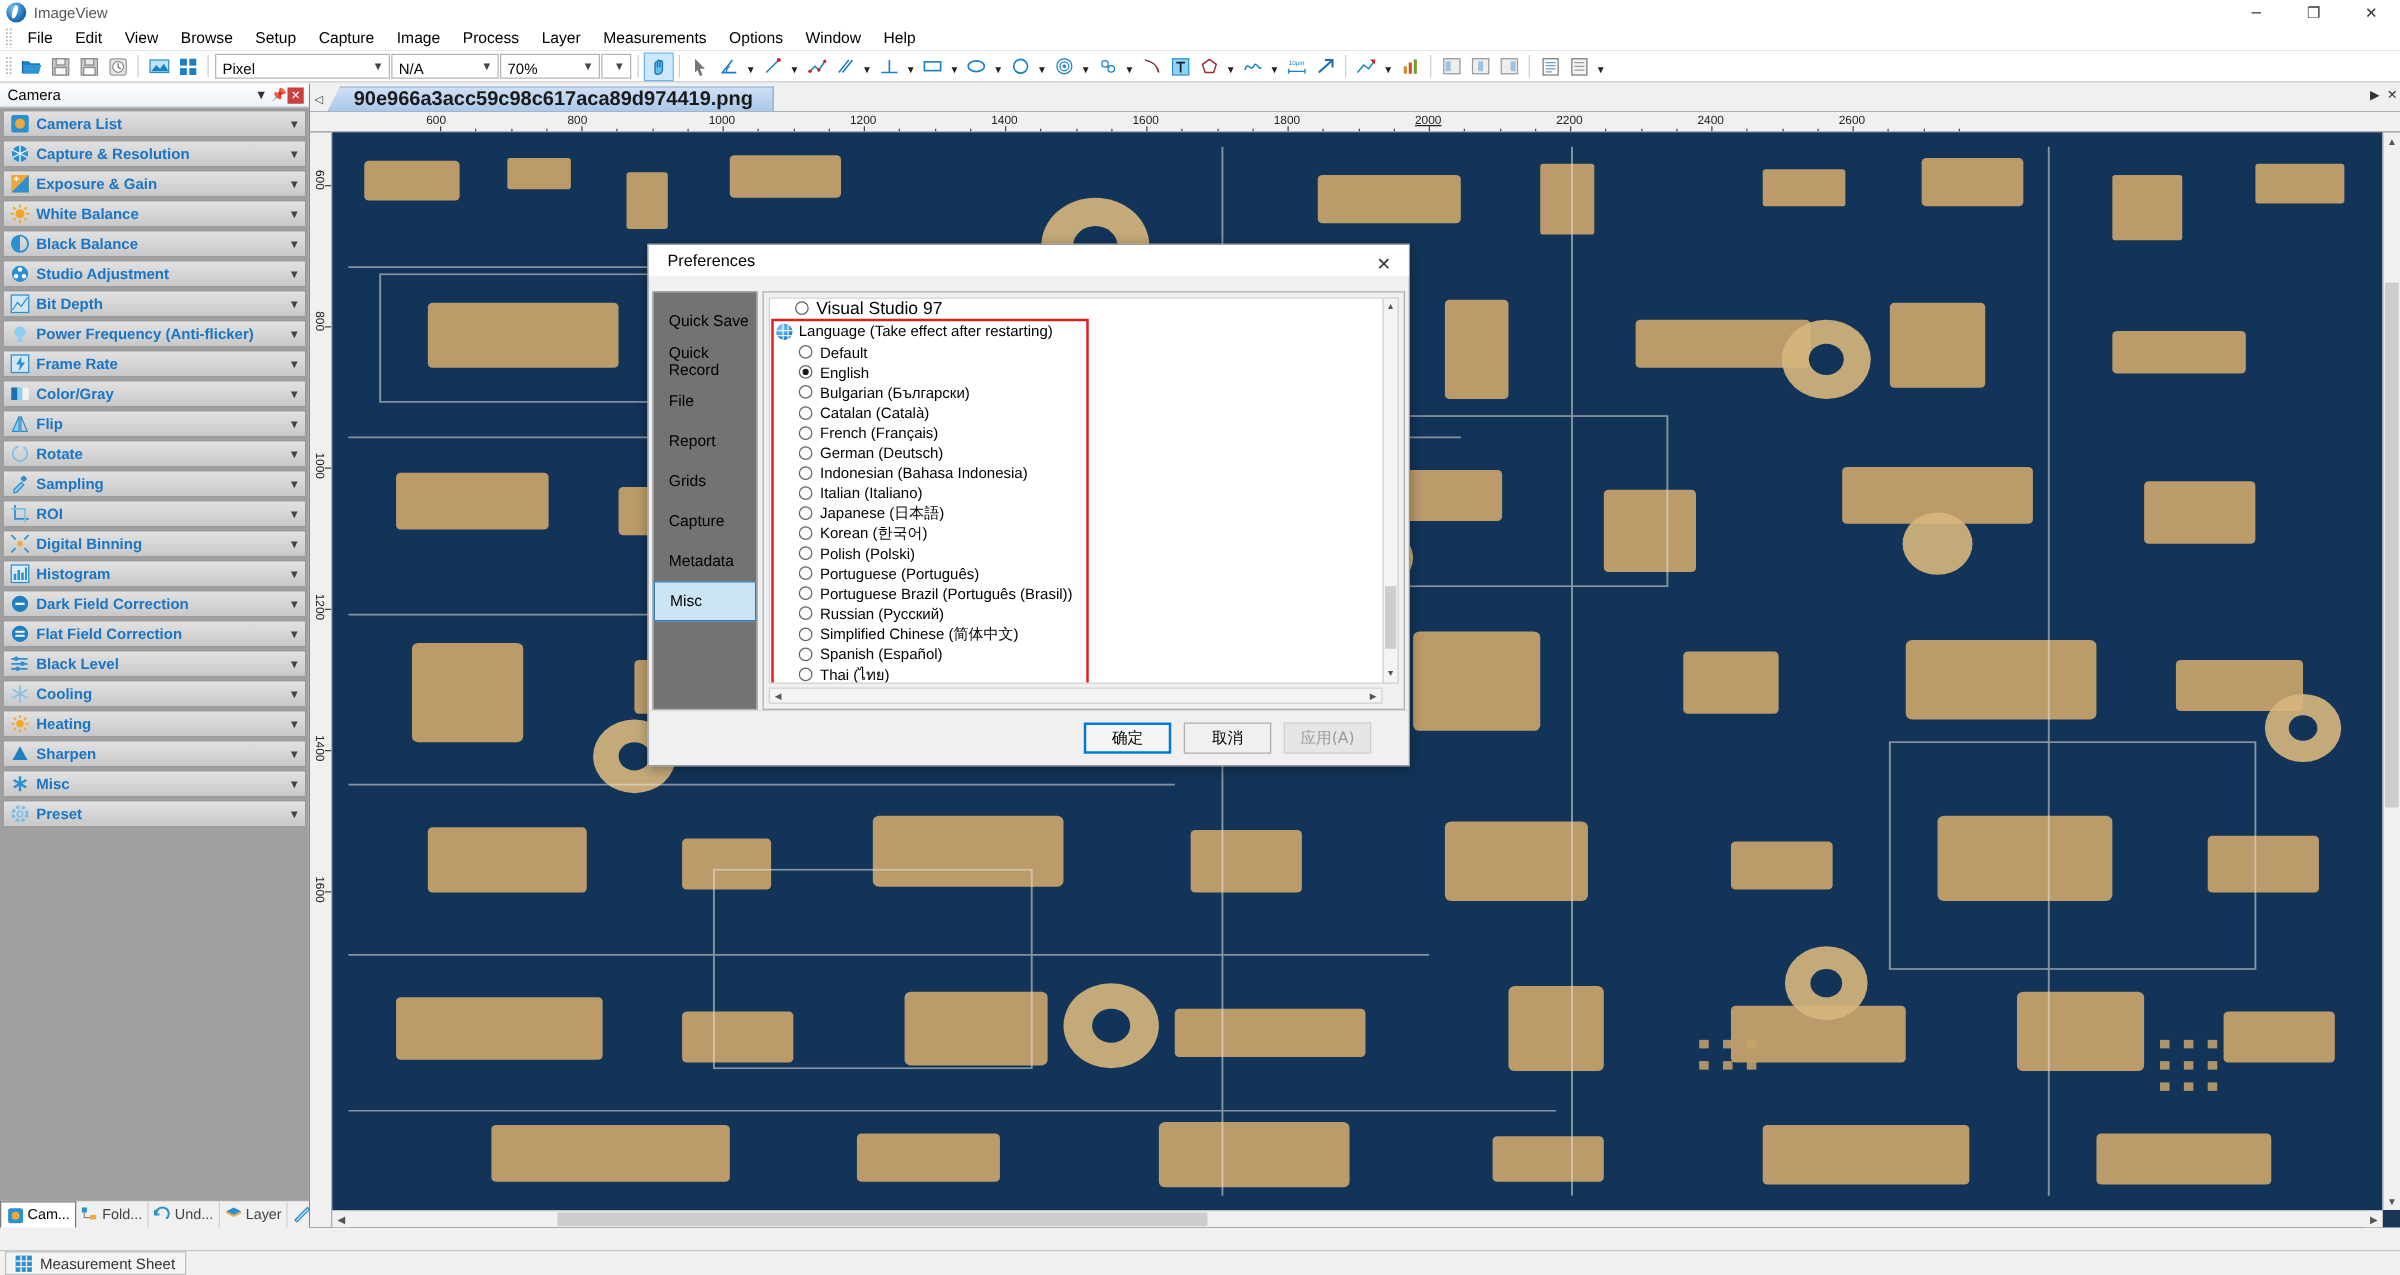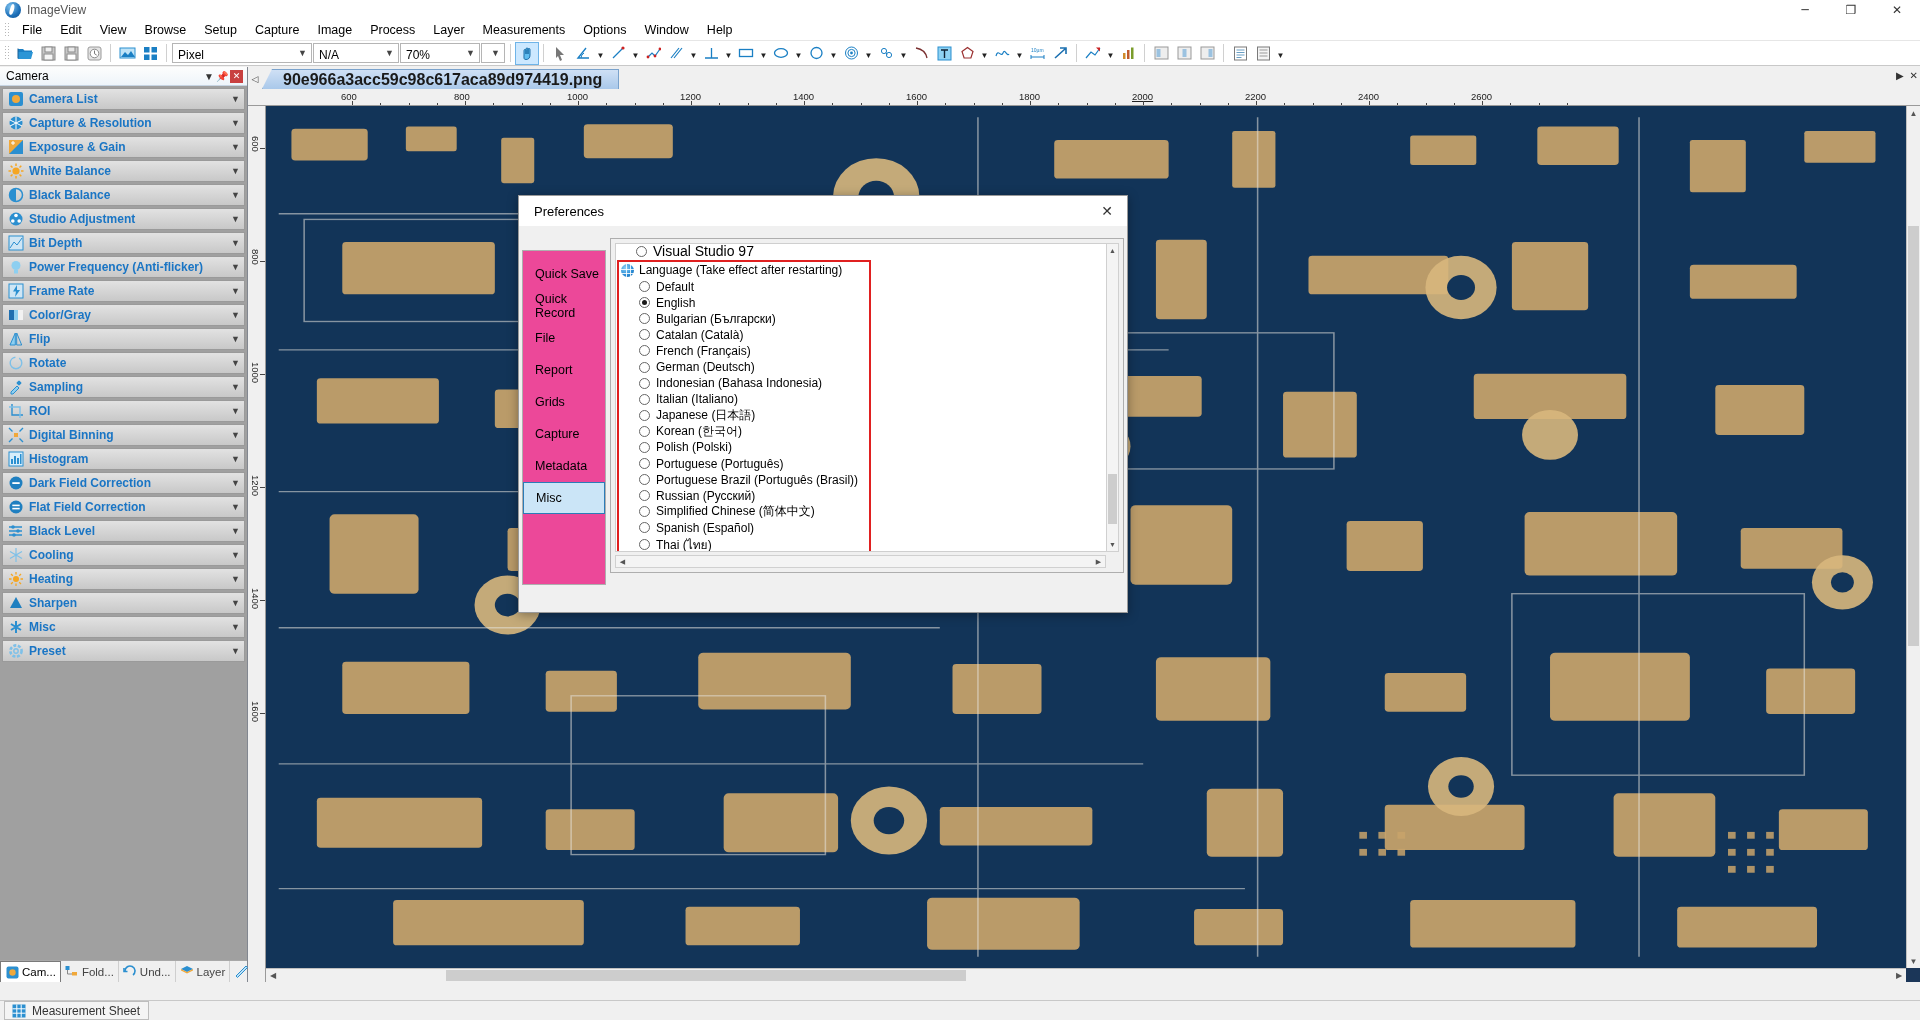--- a/index.html
+++ b/index.html
@@ -160,21 +160,21 @@
   #prefs {
     position:absolute; left:518px; top:195px; width:610px; height:418px;
     background:#f0f0f0; border:1px solid #999; box-shadow:0 2px 10px rgba(0,0,0,.35);
     display:flex; flex-direction:column;
   }
   #prefs-title { height:30px; background:#ffffff; display:flex; align-items:center;
                  padding-left:15px; font-size:13px; position:relative; }
   #prefs-close { position:absolute; right:0; top:0; width:40px; height:30px;
                  display:flex; align-items:center; justify-content:center; font-size:14px; color:#333; }
   #prefs-body { flex:1; display:flex; padding:0 0 0 0; }
-  #prefs-nav { width:84px; background:#ec4899; border:1px solid #aeaeae; margin:24px 0 0 3px;
+  #prefs-nav { width:84px; background:#737373; border:1px solid #aeaeae; margin:12px 0 0 3px;
                height:335px; padding-top:7px; }
   .nav-item { height:32px; display:flex; align-items:center; padding-left:12px; font-size:12.5px; }
   .nav-item.selected { background:#cbe5f7; border:1px solid #2b7cb8; }
   #prefs-content { flex:1; margin:12px 3px 0 4px; height:335px; position:relative;
                    background:#f0f0f0; border:1px solid #aeaeae; }
   #opt-scroll { position:absolute; left:4px; top:4px; right:4px; bottom:20px;
                 background:#fff; border:1px solid #cfcfcf; overflow:hidden; }
   #opt-inner { position:absolute; left:0; top:-1px; right:0; }
   .opt-row { height:16.1px; display:flex; align-items:center; padding-left:20px; font-size:14px; }
   .opt-row .radio {
@@ -1153,13 +1153,18 @@
         <div class="thumb"></div>
         <div class="ar" style="bottom:0">▼</div>
       </div>
       <div id="opt-hscroll">
         <div class="ar" style="left:0">◀</div>
         <div class="ar" style="right:0">▶</div>
       </div>
     </div>
   </div>
 
+  <div id="prefs-footer">
+    <div class="dlg-btn default">确定</div>
+    <div class="dlg-btn">取消</div>
+    <div class="dlg-btn disabled">应用(A)</div>
+  </div>
 </div>
 
 </body></html>

